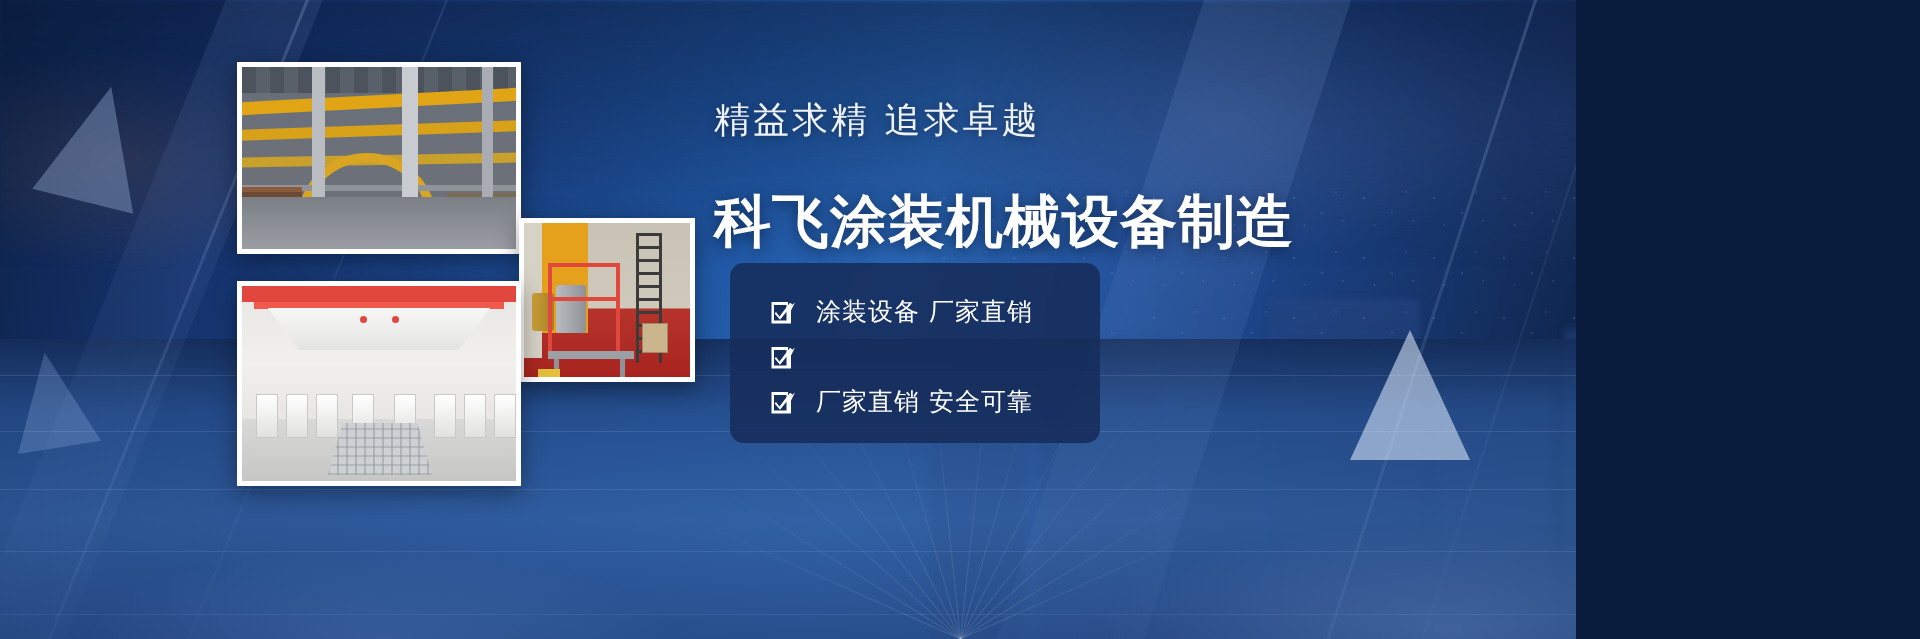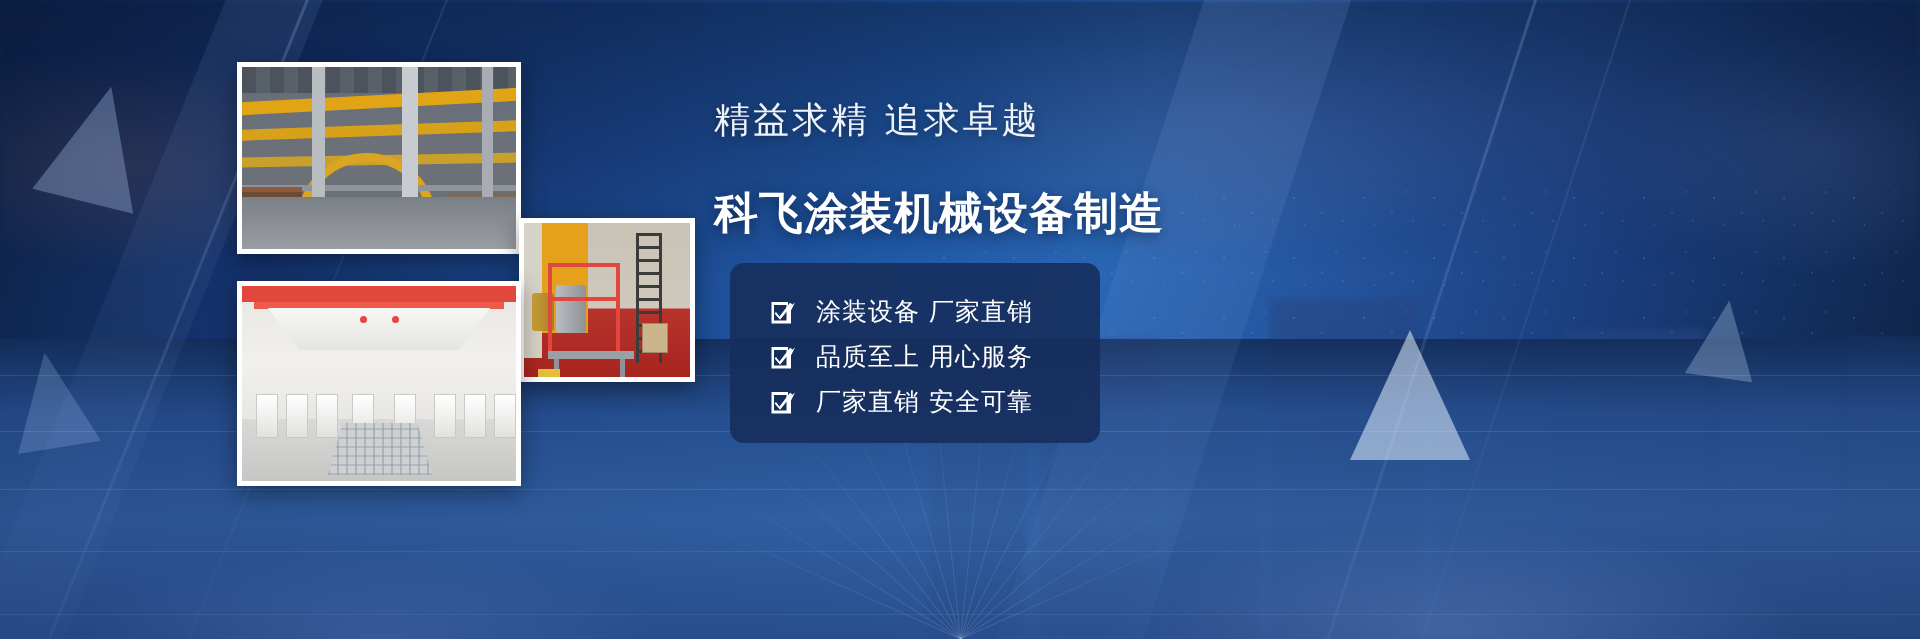--- a/index.html
+++ b/index.html
@@ -5,21 +5,21 @@
   * { margin:0; padding:0; box-sizing:border-box; }
   html, body {
     width:1920px; height:639px;
     overflow:hidden;
     background:#0a1c3d;
     font-family:"DejaVu Sans","Liberation Sans",sans-serif;
   }
 
   .banner {
     position:relative;
-    width:1920px; height:639px;
+    width:1576px; height:639px;
     overflow:hidden;
   }
 
   
   .bg-base {
     position:absolute; inset:0;
     background:
       linear-gradient(105deg,
         #0d2247 0%,
         #14316a 14%,
@@ -229,21 +229,21 @@
   }
   .tagline-en {
     position:absolute; left:8px; top:142px;
     font-size:25px; font-weight:400;
     letter-spacing:2.2px;
     color:rgba(205,218,238,.62);
     white-space:nowrap;
   }
   .headline {
     position:absolute; left:0; top:184px;
-    font-size:44px; font-weight:700;
+    font-size:57px; font-weight:700;
     letter-spacing:1px;
     color:#ffffff;
     white-space:nowrap;
     text-shadow:0 3px 14px rgba(3,14,40,.55);
   }
 
   
   .features {
     position:absolute; left:16px; top:263px;
     width:370px; height:180px;
@@ -399,21 +399,20 @@
       </div>
 
       <div class="feat-row">
         <span class="chk">
           <svg width="26" height="26" viewBox="0 0 26 26">
             <path d="M1.5 3 H18 V10 L21.5 6.5 L25 3.5 L21 11.5 V24.5 H1.5 Z" fill="#ffffff"></path>
             <rect x="4" y="6" width="12.5" height="15.5" fill="#162e5c"></rect>
             <path d="M6 13 L9.5 17.5 L20 3.8 L22.5 5.6 L10 20.8 L4.6 14.6 Z" fill="#ffffff"></path>
           </svg>
         </span>
-        <span class="feat-text">品质至上  用心服务</span>
       </div>
 
       <div class="feat-row">
         <span class="chk">
           <svg width="26" height="26" viewBox="0 0 26 26">
             <path d="M1.5 3 H18 V10 L21.5 6.5 L25 3.5 L21 11.5 V24.5 H1.5 Z" fill="#ffffff"></path>
             <rect x="4" y="6" width="12.5" height="15.5" fill="#162e5c"></rect>
             <path d="M6 13 L9.5 17.5 L20 3.8 L22.5 5.6 L10 20.8 L4.6 14.6 Z" fill="#ffffff"></path>
           </svg>
         </span>

